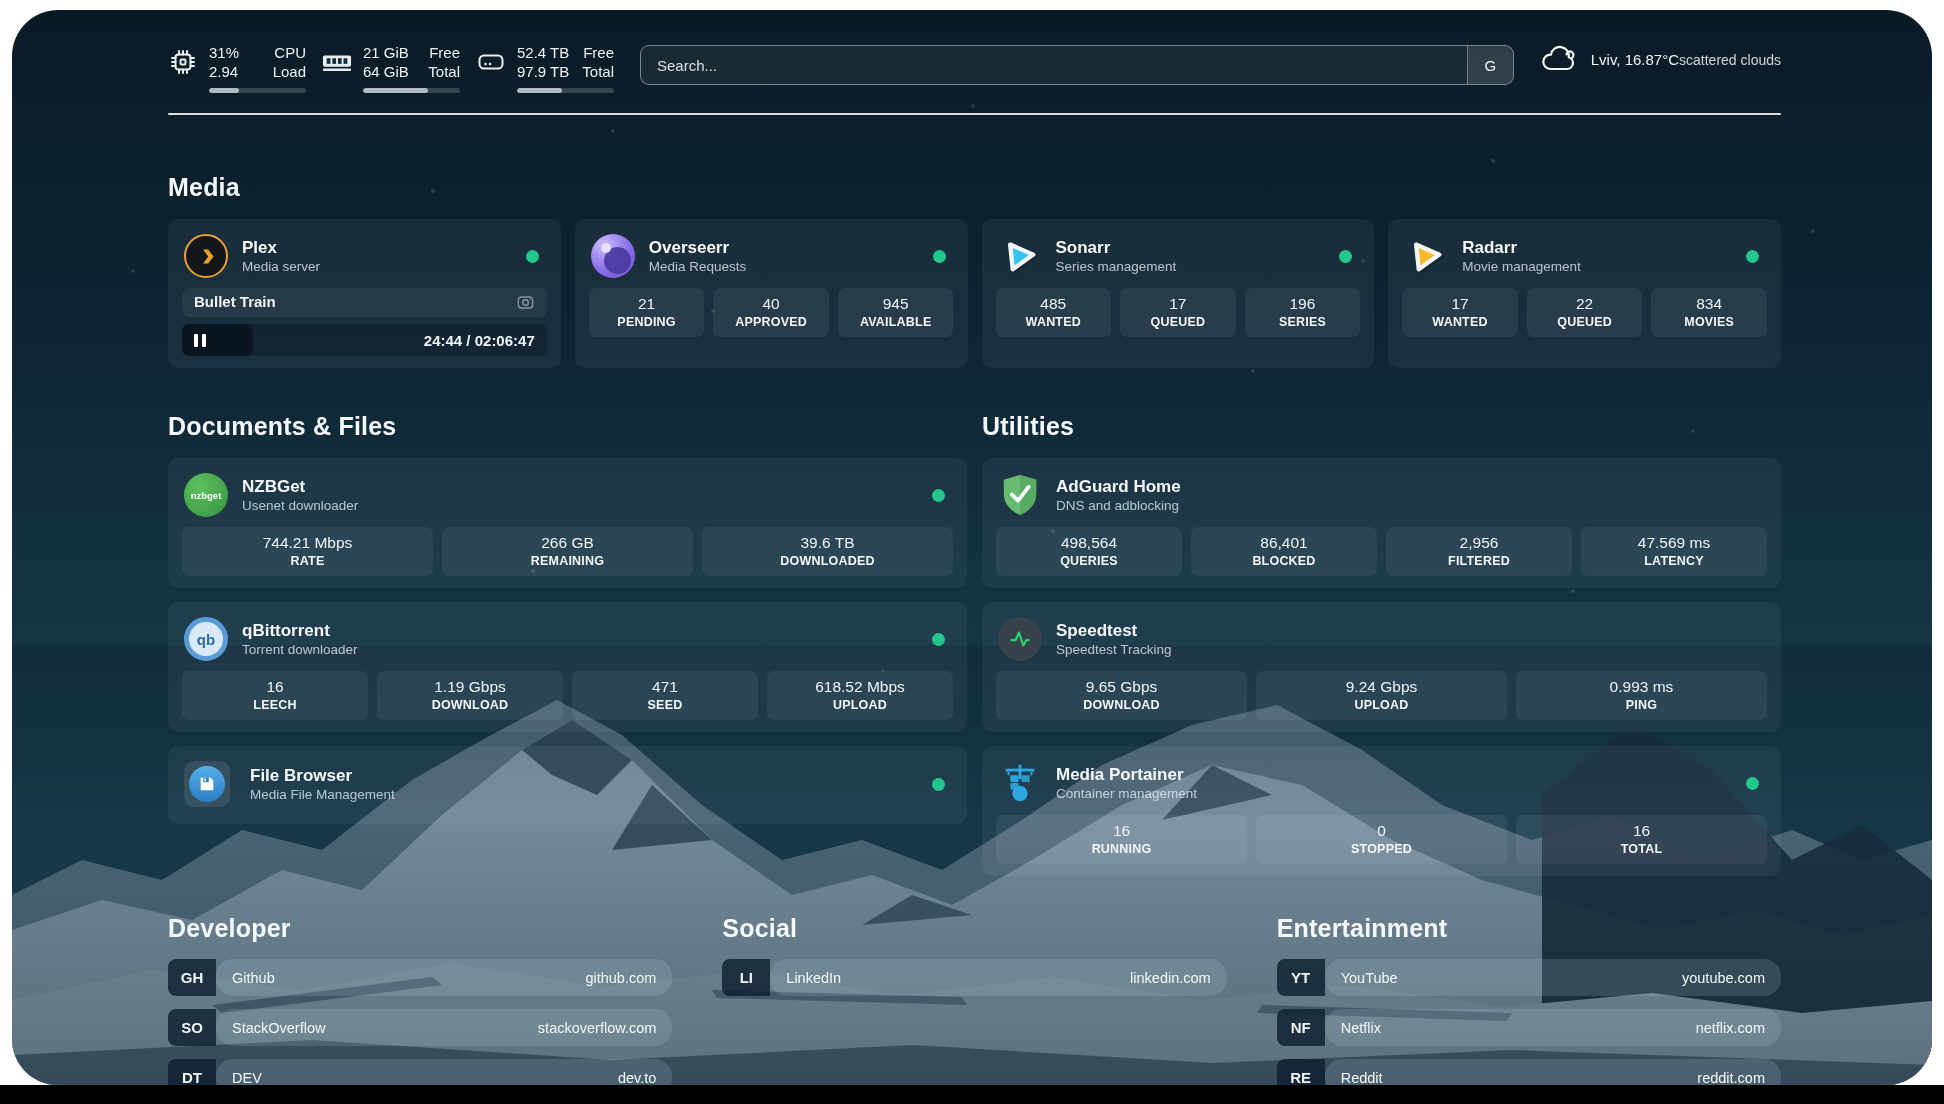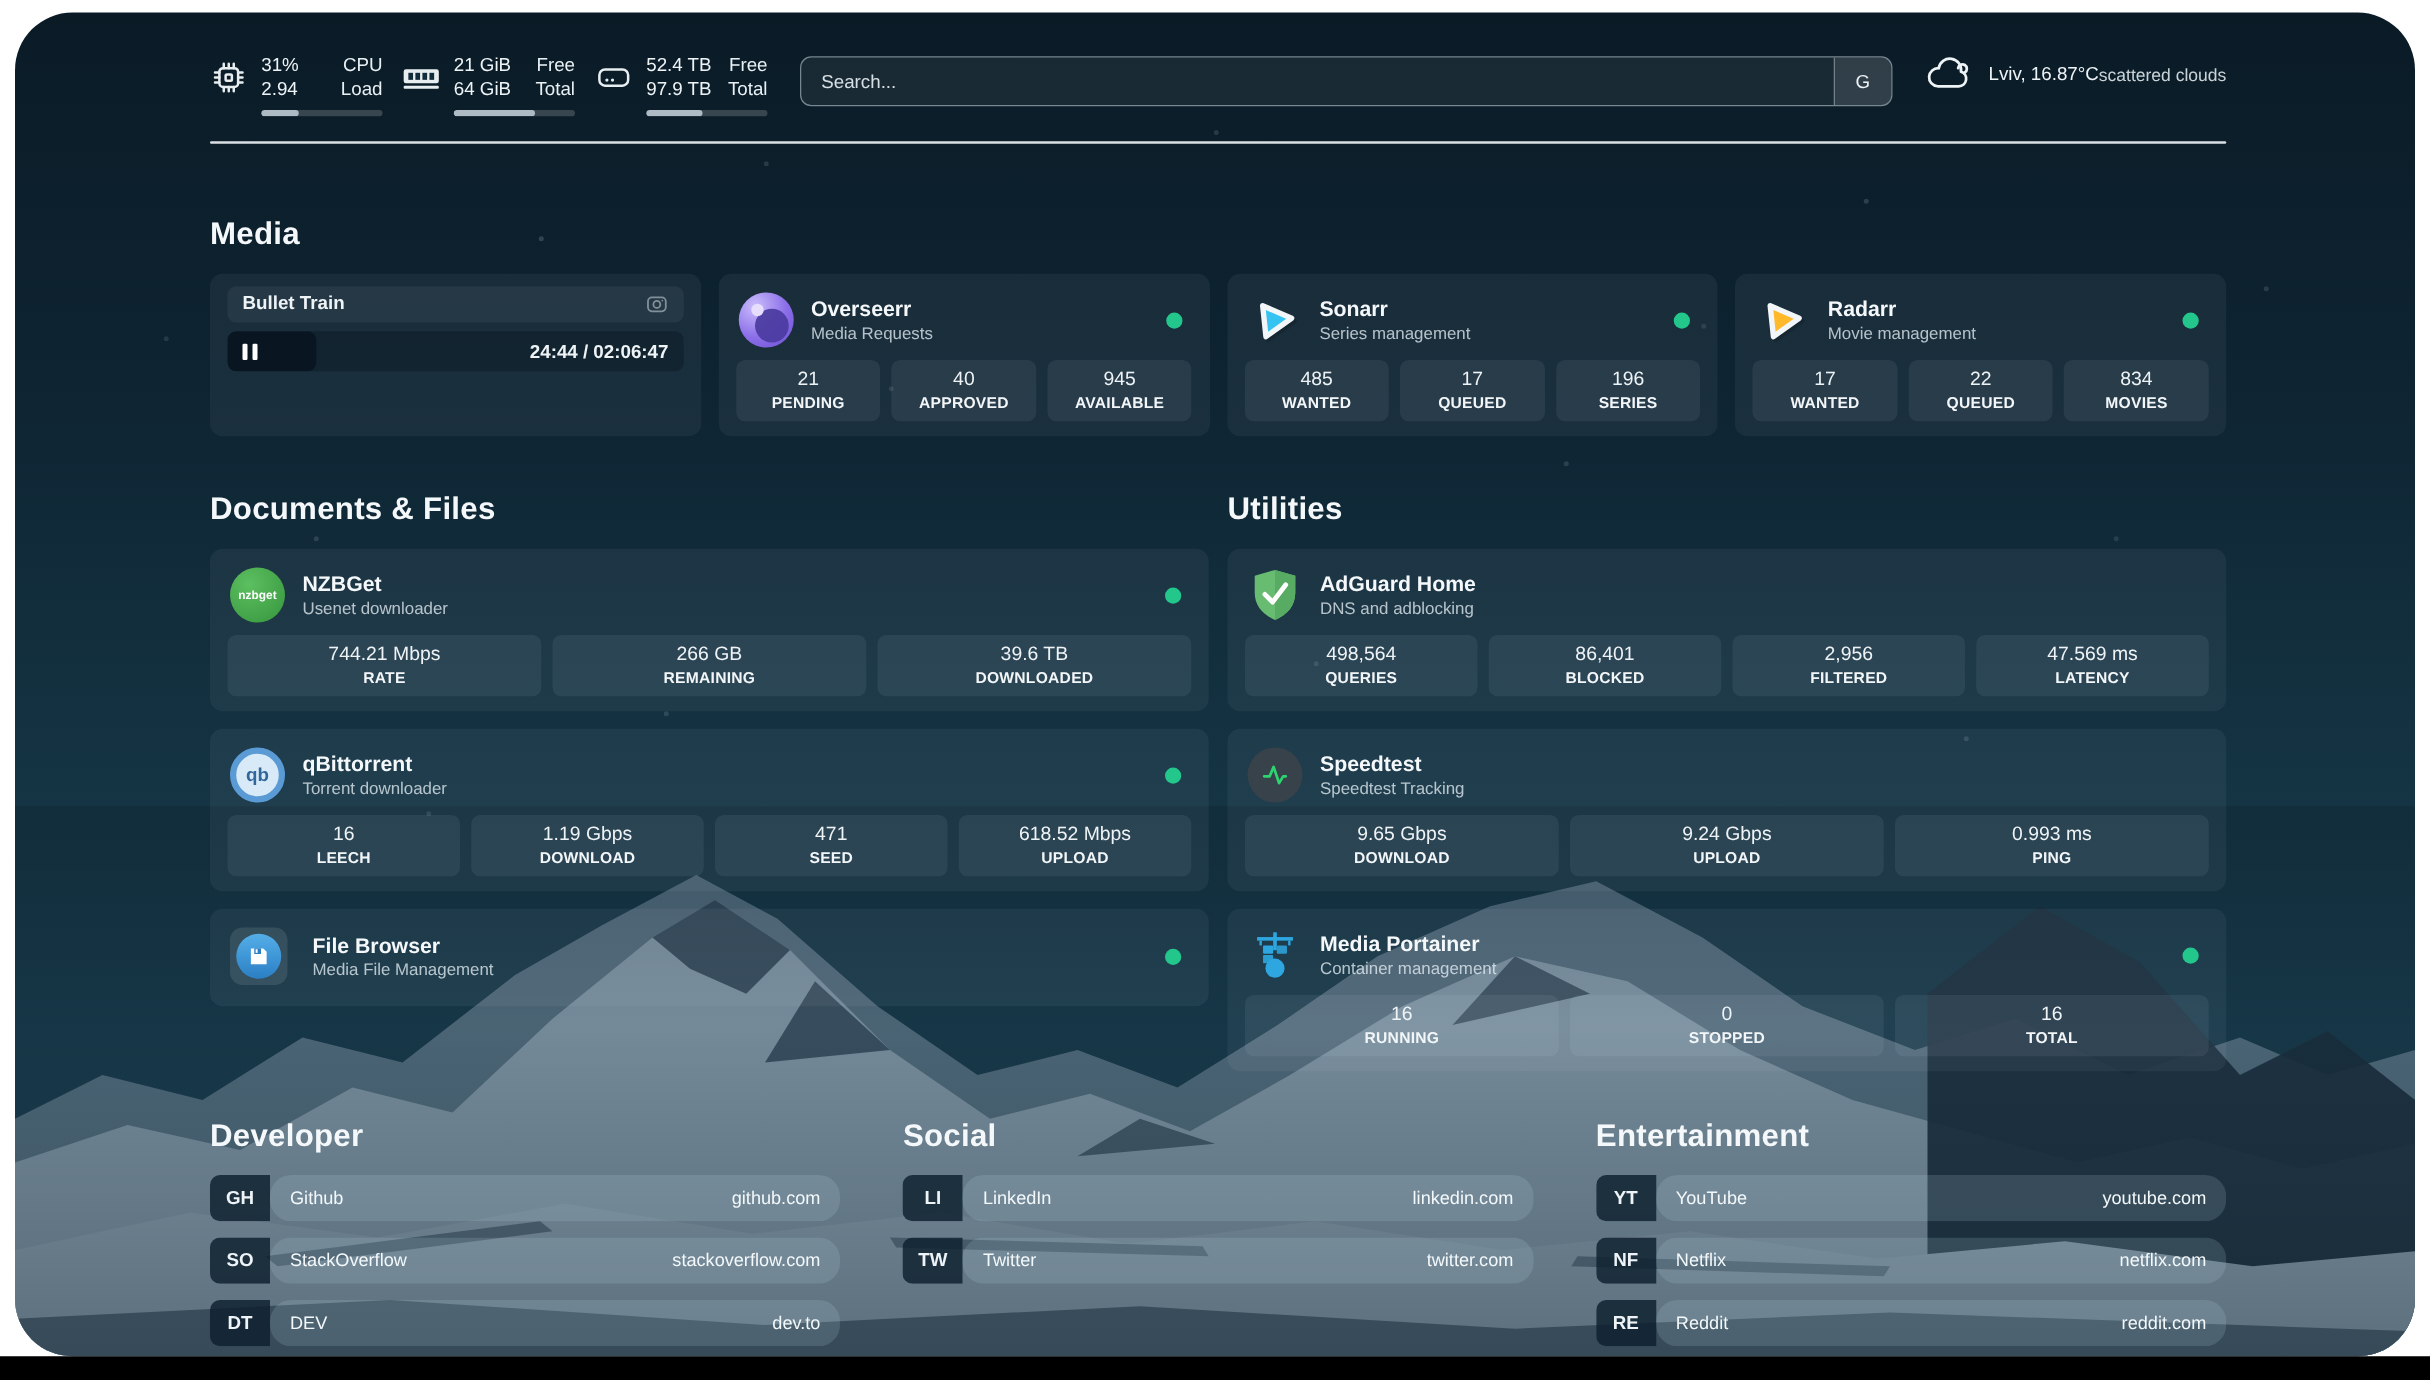--- a/index.html
+++ b/index.html
@@ -228,20 +228,32 @@
         </div>
       </div>
     </div>
 
     <div class="divider"></div>
 
     <h2 class="section-title media-title">Media</h2>
     <div class="media-grid">
 
       <div class="card">
+        <div class="card-header">
+          <div class="logo logo-plex">
+            <svg viewBox="0 0 24 24" width="21">
+                <path d="M8 4h6l6 8-6 8H8l6-8Z" fill="#e8a22d"></path>
+              </svg>
+          </div>
+          <div class="titles">
+            <span class="app-name">Plex</span>
+            <span class="app-sub">Media server</span>
+          </div>
+          <span class="status-dot"></span>
+        </div>
         <div class="np-row">
           <span class="np-title">Bullet Train</span>
           <span class="np-cam">
             <svg viewBox="0 0 24 24" width="19">
                 <g fill="none" stroke="#cfd9de" stroke-width="1.8">
               <rect x="3" y="5" width="18" height="14" rx="4"></rect>
                   <circle cx="12" cy="12" r="3.5"></circle>
               <circle cx="17.5" cy="8.2" r="0.9" fill="#cfd9de" stroke="none"></circle>
                 </g>
               </svg>
@@ -561,27 +573,20 @@
 
       <div>
         <h2 class="section-title bm-title">Social</h2>
         <div class="bm-row">
           <span class="bm-abbr">LI</span>
           <span class="bm-body">
             <span>LinkedIn</span>
             <span>linkedin.com</span>
           </span>
         </div>
-        <div class="bm-row">
-          <span class="bm-abbr">TW</span>
-          <span class="bm-body">
-            <span>Twitter</span>
-            <span>twitter.com</span>
-          </span>
-        </div>
       </div>
 
       <div>
         <h2 class="section-title bm-title">Entertainment</h2>
         <div class="bm-row">
           <span class="bm-abbr">YT</span>
           <span class="bm-body">
             <span>YouTube</span>
             <span>youtube.com</span>
           </span>

